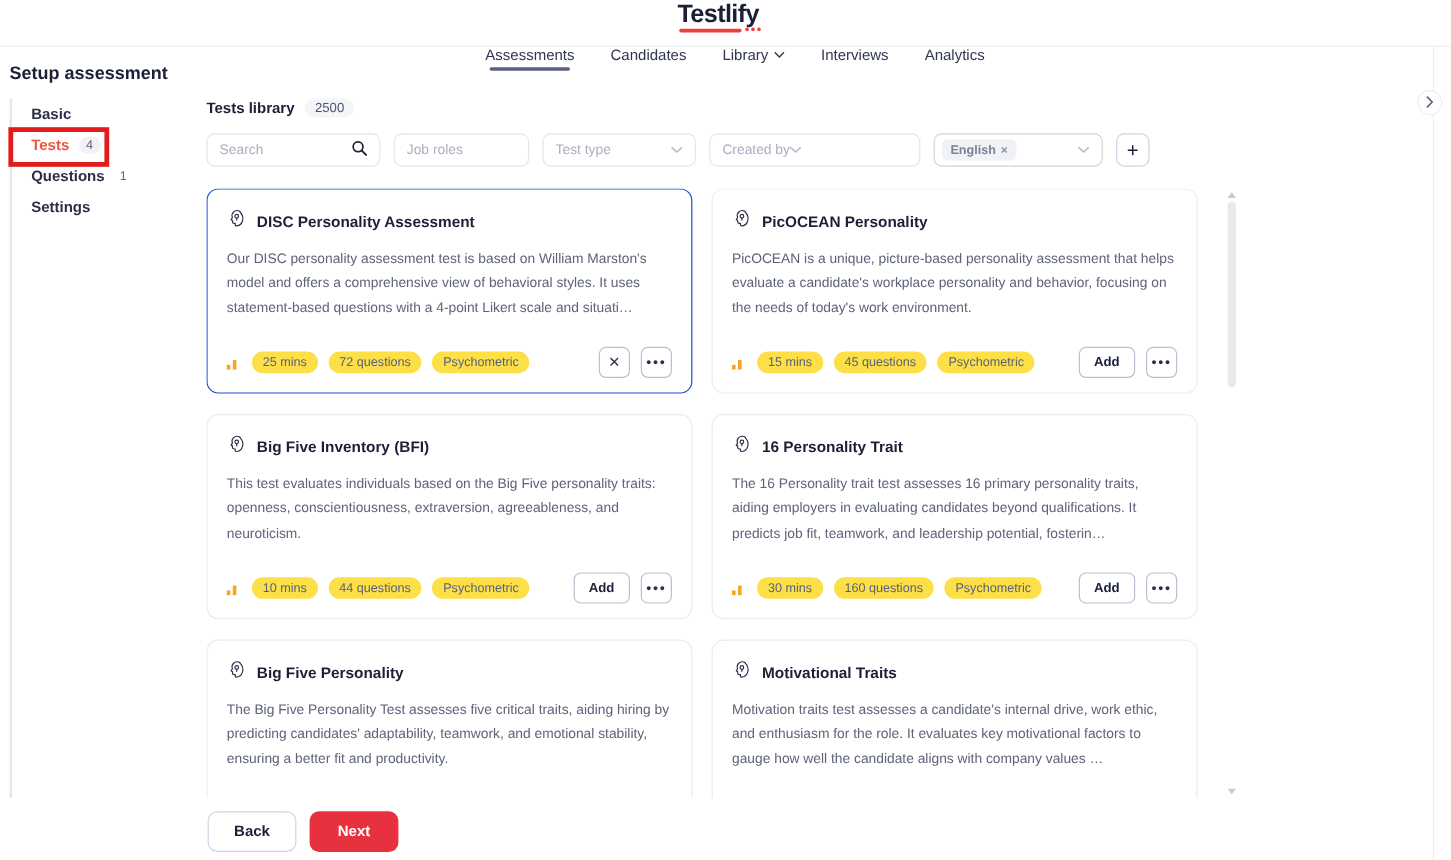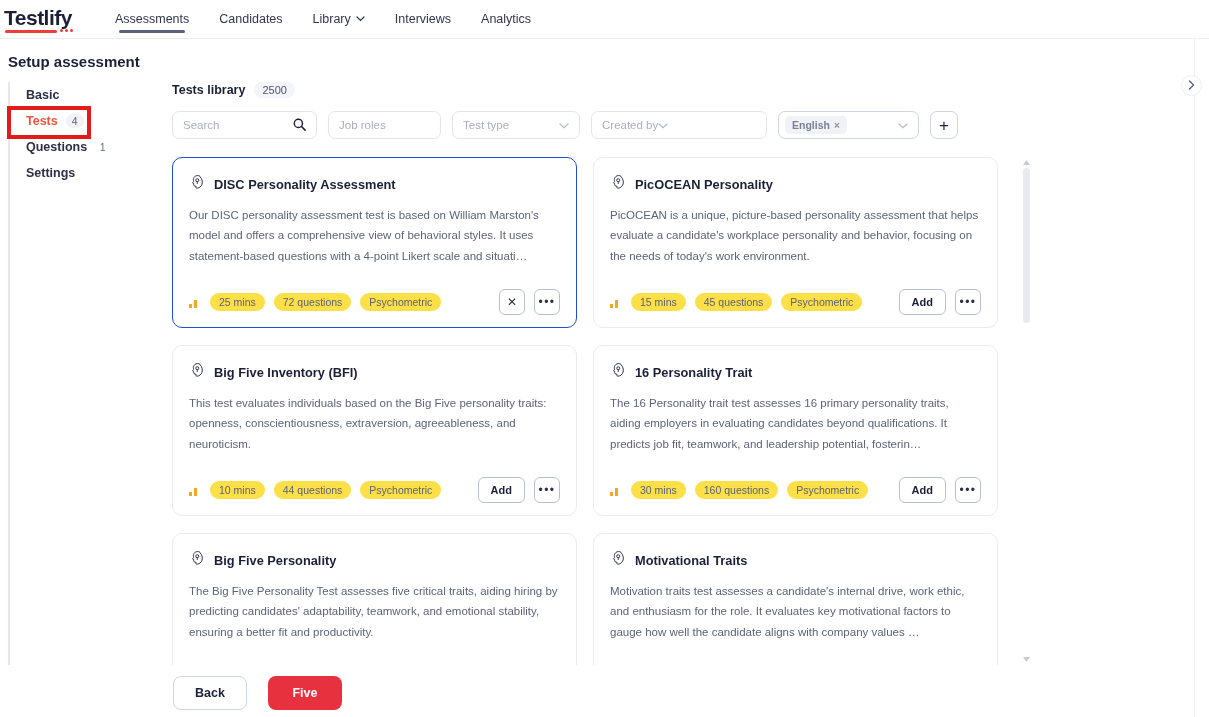--- a/index.html
+++ b/index.html
@@ -11,24 +11,25 @@
     background: #ffffff;
     color: #2b2f45;
     overflow: hidden;
     position: relative;
   }
 
   
   .topbar {
     height: 39px;
     display: flex; align-items: center;
-    padding: 0 0 0 4px;
+    padding: 0 0 0 16px;
     border-bottom: 1px solid #eceef3;
     background: #fff;
     position: relative;
+    flex-direction: column;
   }
   .logo {
     font-size: 21px; font-weight: bold; letter-spacing: -0.5px;
     color: #1b2037; position: relative; padding-bottom: 2px;
     margin-right: 28px;
   }
   .logo .u1 {
     position:absolute; left:1px; bottom:-1px; width:52px; height:3px;
     background:#ee3b3b; border-radius:2px;
   }
@@ -173,21 +174,21 @@
     color:#c6cbd8; font-size:7px; cursor:pointer;
   }
   .vscroll .track { position:absolute; top:11px; bottom:11px; left:2px; width:7px; }
   .vscroll .thumb {
     width:7px; height:155px; background:#e8eaf0; border-radius:4px; cursor:pointer;
   }
 
   
   .footer {
     position:absolute; left:173px; bottom:0px; height:48px;
-    display:flex; align-items:center; gap:21px;
+    display:flex; align-items:center; gap:11px;
   }
   .btn-back {
     width:74px; height:34px; border:1px solid #cfd4e2; border-radius:8px;
     background:#fff; font-size:12.5px; font-weight:bold; color:#1b2037;
     display:flex; align-items:center; justify-content:center; cursor:pointer;
   }
   .btn-next {
     width:74px; height:34px; border:none; border-radius:8px;
     background:#e8313f; font-size:12.5px; font-weight:bold; color:#fff;
     display:flex; align-items:center; justify-content:center; cursor:pointer;
@@ -458,21 +459,21 @@
             </svg>
         </div>
       </div>
     </div>
 
   </div>
 </div>
 
 <div class="footer">
   <div class="btn-back">Back</div>
-  <div class="btn-next">Five</div>
+  <div class="btn-next">Next</div>
 </div>
 
 <div class="right-rail"></div>
 <div class="rail-toggle">
   <span>
     <svg width="7" height="10" viewBox="0 0 7 10">
         <path d="M1.5 1l4 4-4 4" stroke="#5a6180" stroke-width="1.4" fill="none" stroke-linecap="round" stroke-linejoin="round"></path>
       </svg>
   </span>
 </div>

